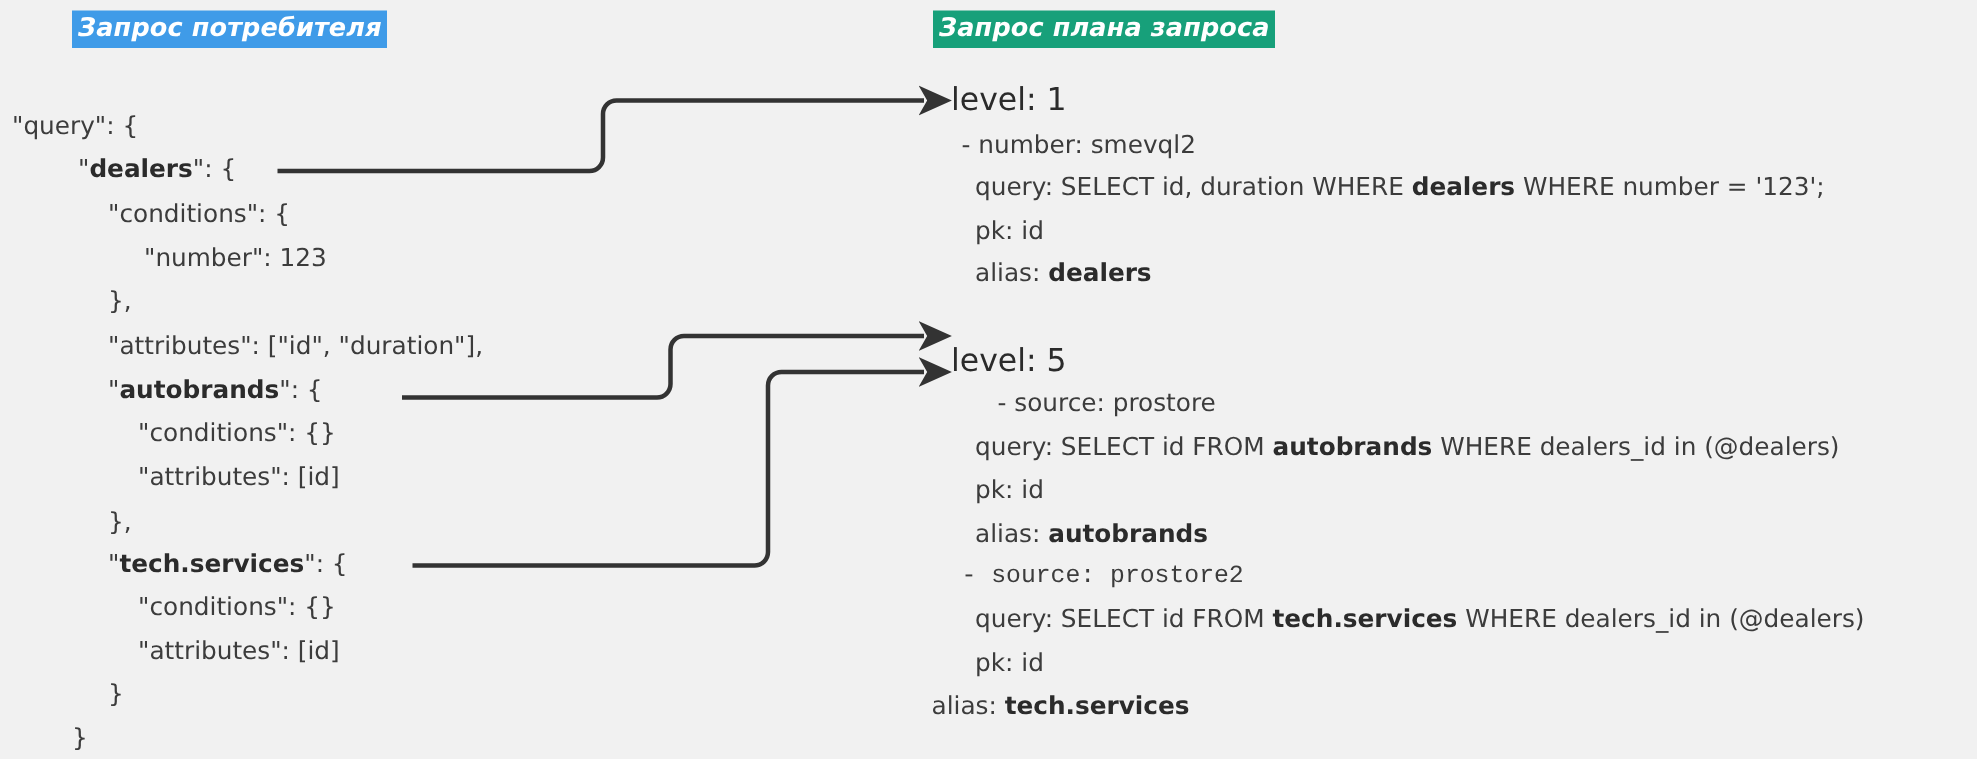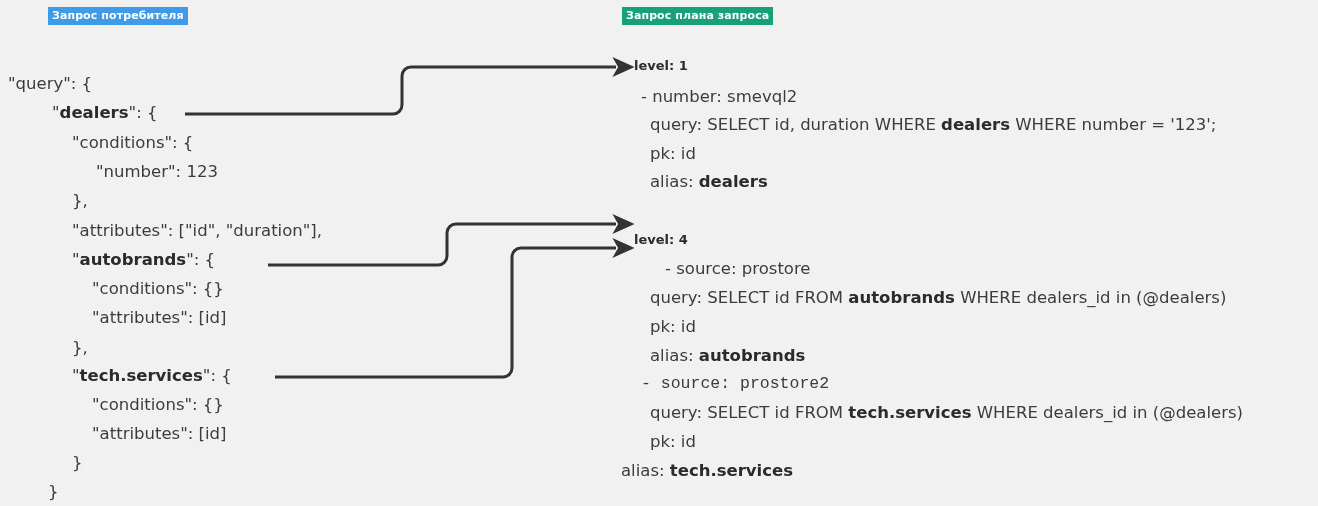--- a/index.html
+++ b/index.html
@@ -12,43 +12,44 @@
     height: 506px;
     position: relative;
     overflow: hidden;
     font-family: "DejaVu Sans", "Liberation Sans", sans-serif;
     color: #3b3b3b;
   }
 
   
   .hdr {
     position: absolute;
+    font-style: italic;
     font-weight: bold;
-    font-size: 11px;
+    font-size: 17px;
     color: #ffffff;
     padding: 2px 4px 3px 4px;
     white-space: nowrap;
     letter-spacing: 0.1px;
   }
   #hdr-left  { left: 48px;  top: 7px;  background: #3f9be8; }
   #hdr-right { left: 622px; top: 7px;  background: #17a07a; }
 
   
   .line {
     position: absolute;
     white-space: pre;
     font-size: 16.5px;
     line-height: 18px;
     color: #3c3c3c;
   }
   .line b { font-weight: bold; color: #2b2b2b; }
 
   
   .jl { left: 0; }
-  .lvl { font-weight: bold; color: #2b2b2b; font-size: 13px; }
+  .lvl { font-weight: normal; color: #2b2b2b; font-size: 21px; }
 
   
   #wires {
     position: absolute;
     left: 0; top: 0;
     width: 1318px; height: 506px;
     pointer-events: none;
   }
 </style>
 </head>
@@ -76,21 +77,21 @@
 </div>
 
 <div>
 
   <div class="line lvl" style="left:634px; top:57px;">level: 1</div>
   <div class="line" style="left:641px; top:88px;">- number: smevql2</div>
   <div class="line" style="left:650px; top:116px;"><span>query: SELECT id, duration WHERE </span><b>dealers</b><span> WHERE number = '123';</span></div>
   <div class="line" style="left:650px; top:145px;">pk: id</div>
   <div class="line" style="left:650px; top:173px;"><span>alias: </span><b>dealers</b></div>
 
-  <div class="line lvl" style="left:634px; top:231px;">level: 4</div>
+  <div class="line lvl" style="left:634px; top:231px;">level: 5</div>
   <div class="line" style="left:641px; top:260px;margin-left:24px;">- source: prostore</div>
   <div class="line" style="left:650px; top:289px;"><span>query: SELECT id FROM </span><b>autobrands</b><span> WHERE dealers_id in (@dealers)</span></div>
   <div class="line" style="left:650px; top:318px;">pk: id</div>
   <div class="line" style="left:650px; top:347px;"><span>alias: </span><b>autobrands</b></div>
 
   <div class="line" style="left:641px; top:375px;font-family:Liberation Mono, monospace;">- source: prostore2</div>
   <div class="line" style="left:650px; top:404px;"><span>query: SELECT id FROM </span><b>tech.services</b><span> WHERE dealers_id in (@dealers)</span></div>
   <div class="line" style="left:650px; top:433px;">pk: id</div>
   <div class="line" style="left:621px; top:462px;"><span>alias: </span><b>tech.services</b></div>
 </div>

